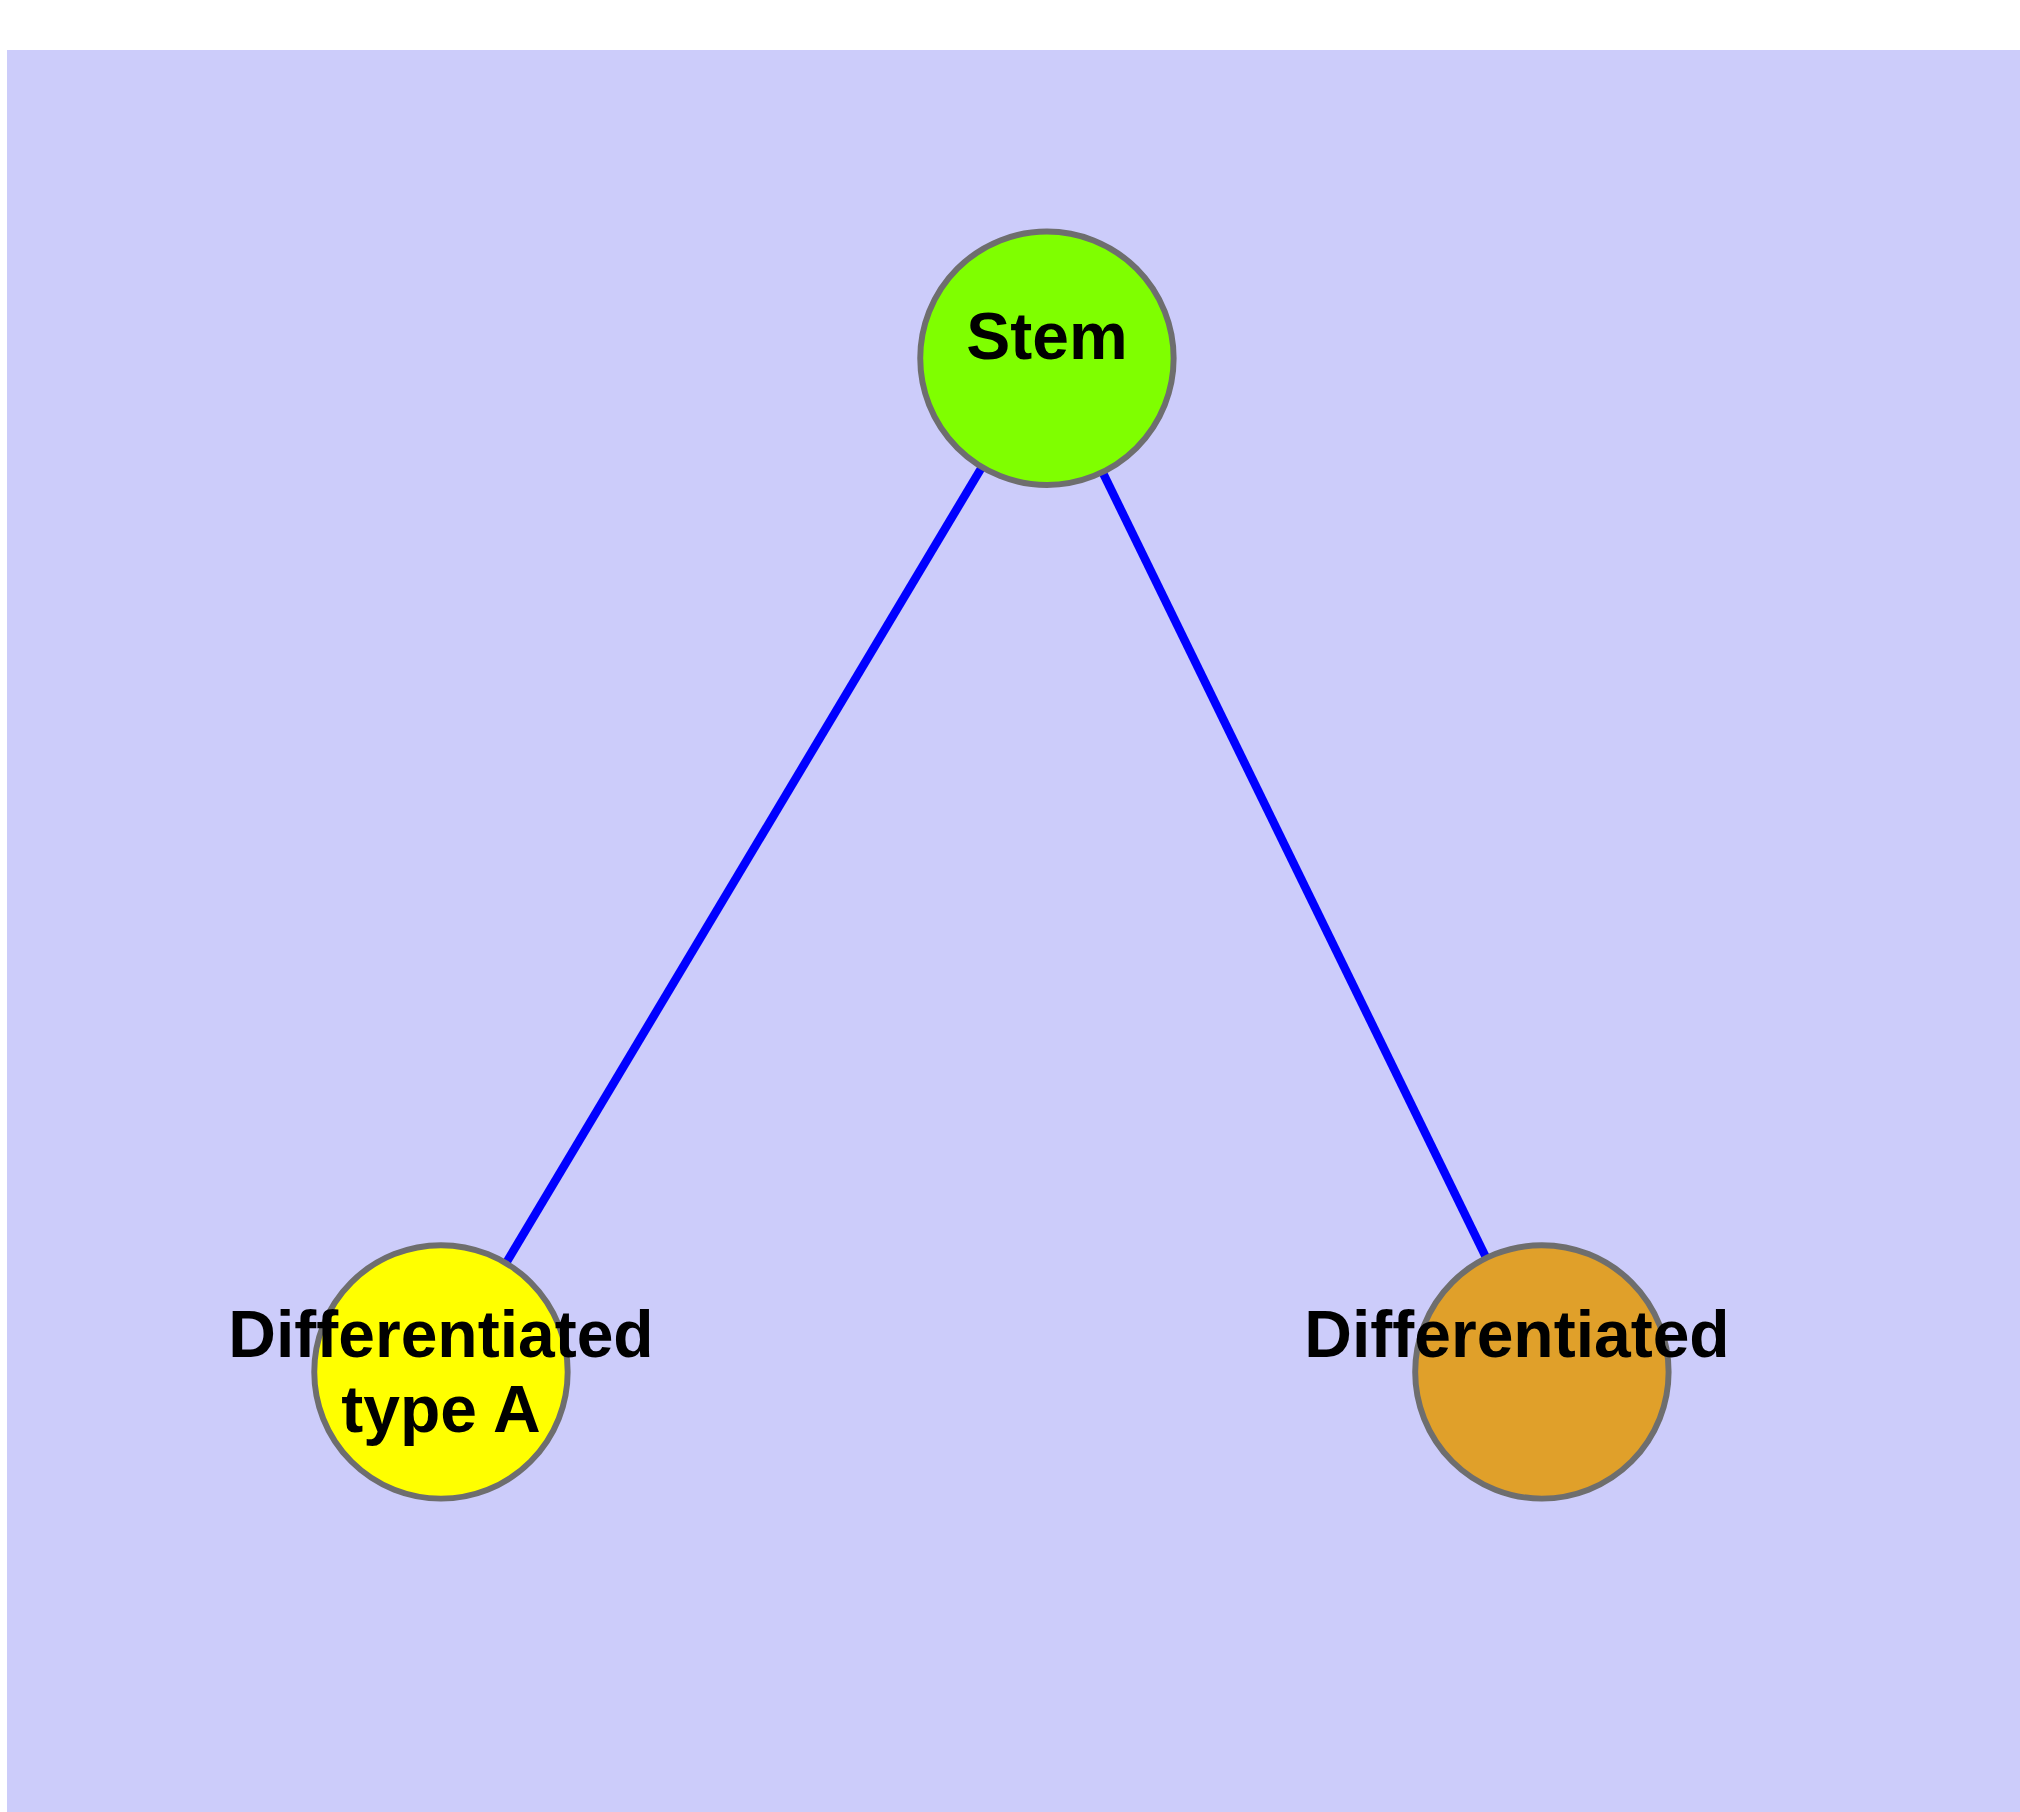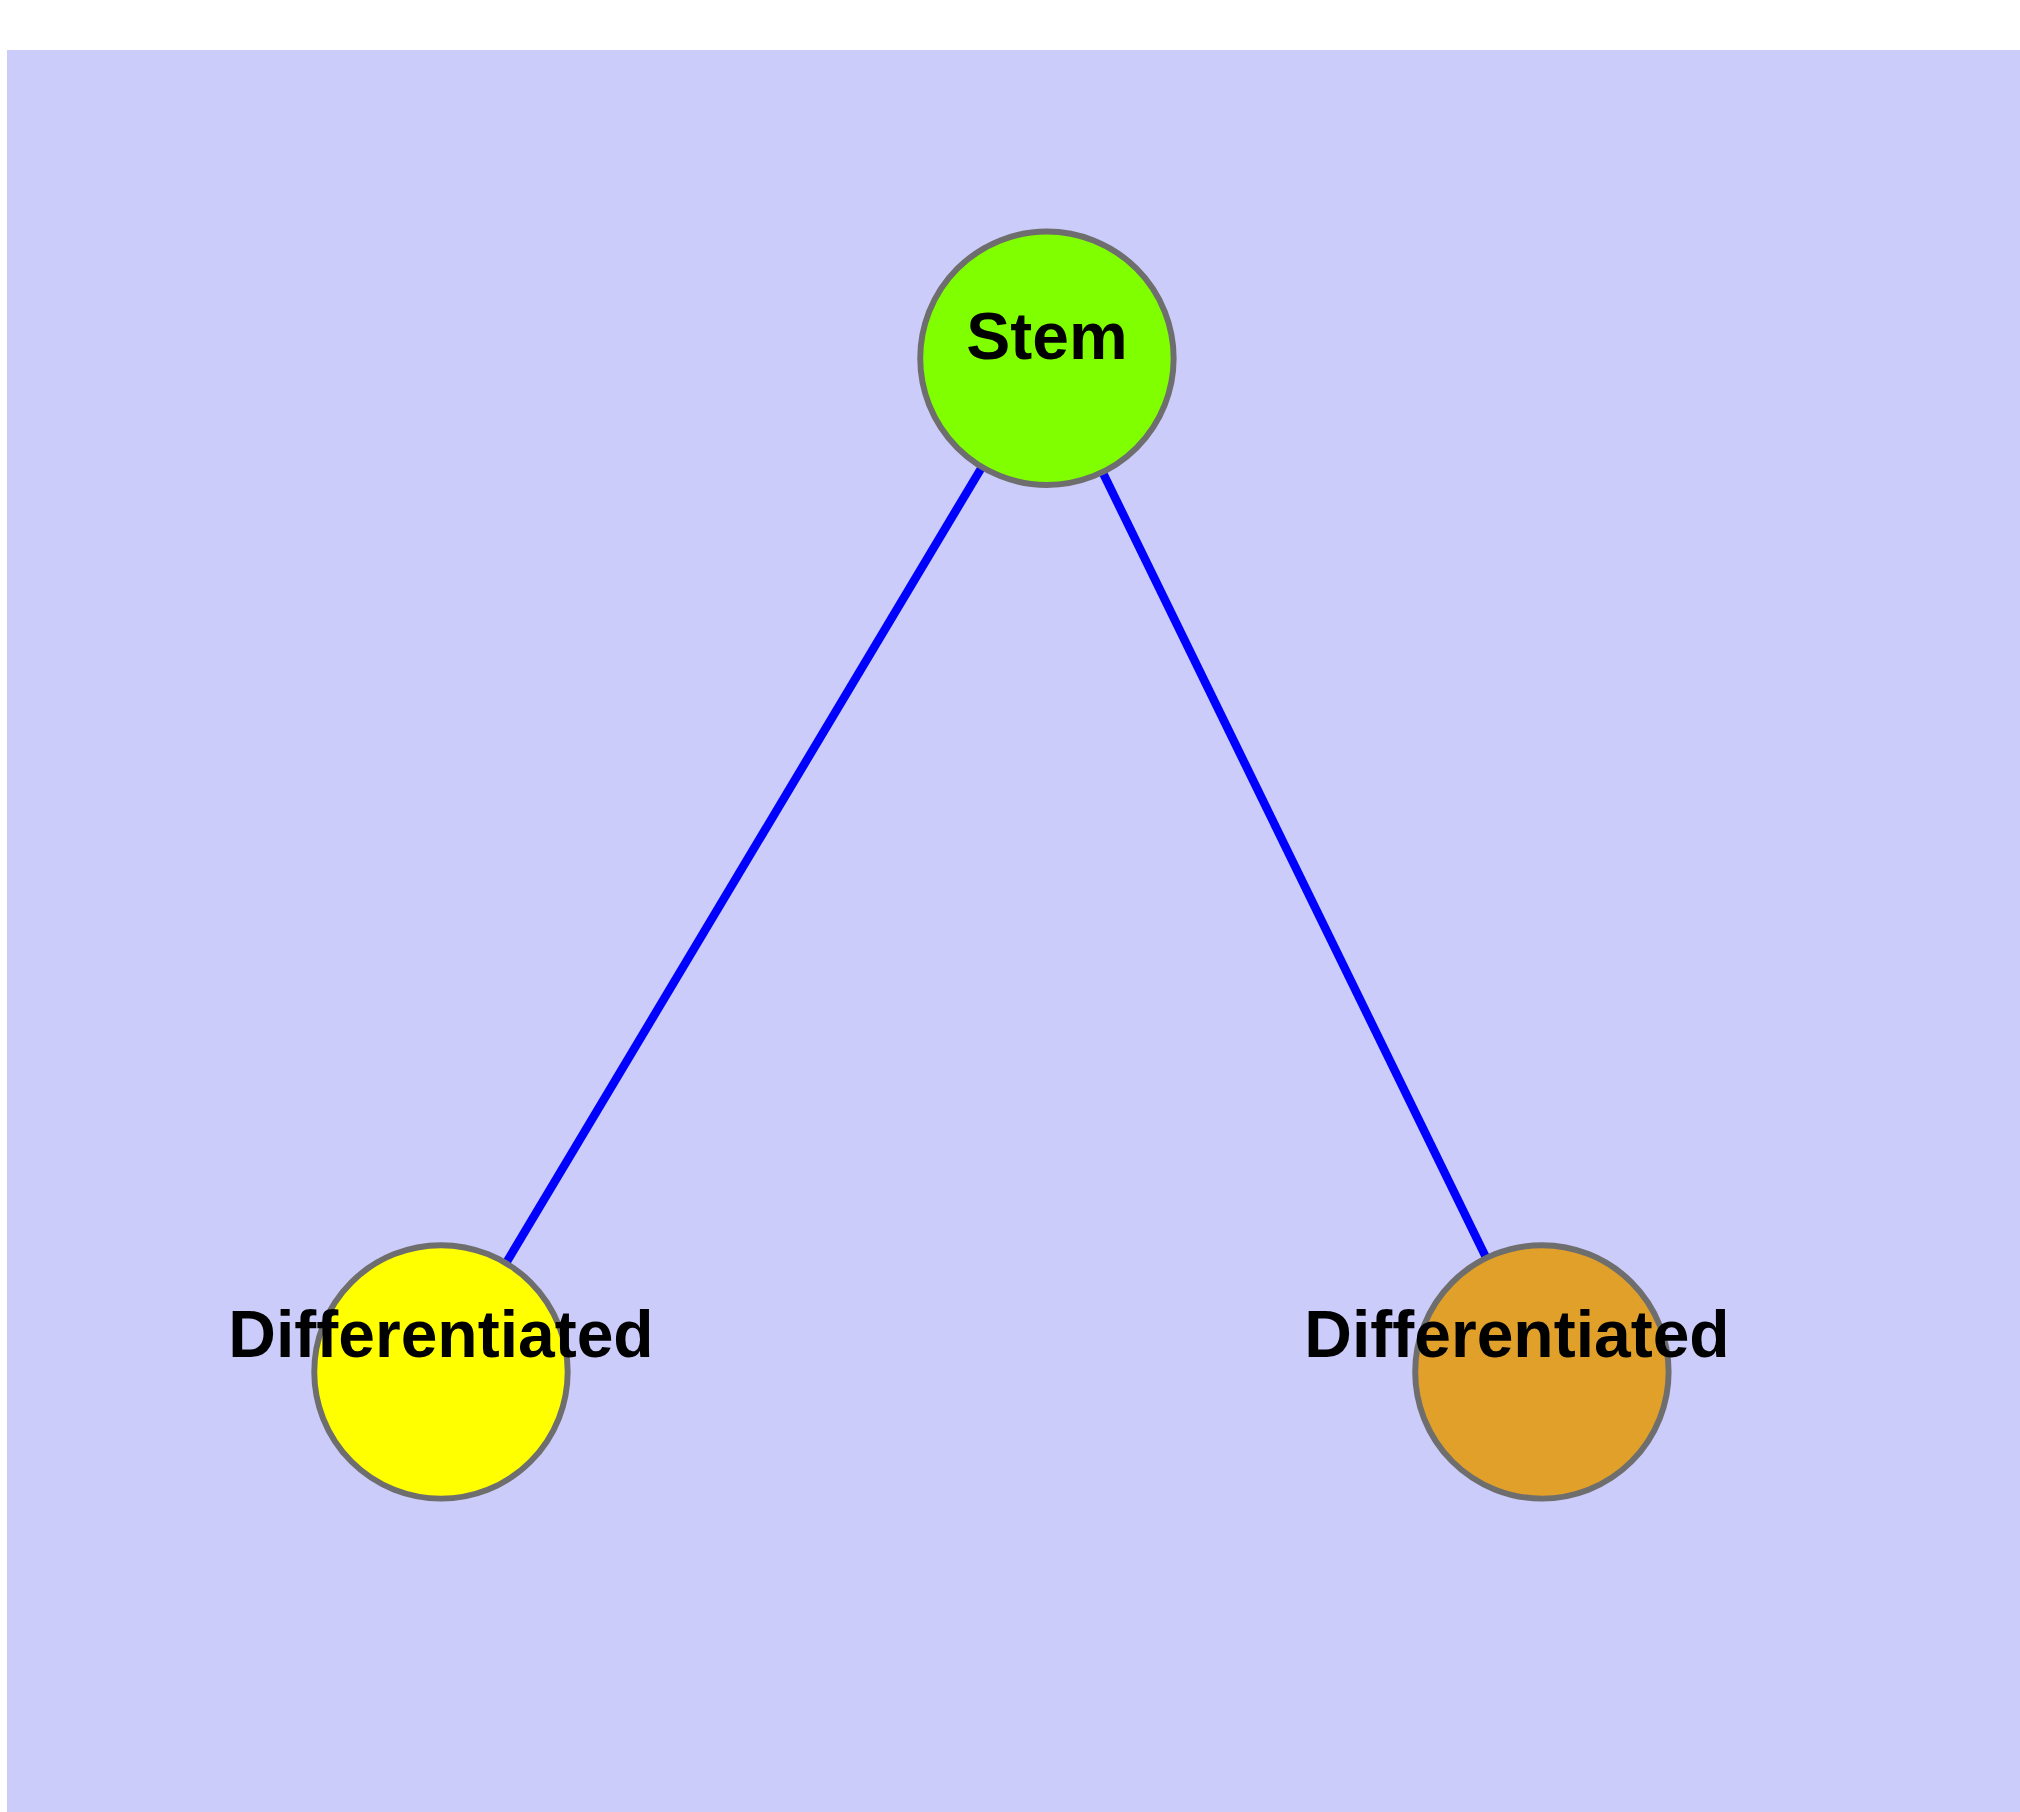--- a/index.html
+++ b/index.html
@@ -77,18 +77,18 @@
     <g>
       <circle cx="1235" cy="372" r="149.5" fill="#7fff00" stroke="#6e6e6e" stroke-width="7"></circle>
       <circle cx="520" cy="1568" r="149.5" fill="#ffff00" stroke="#6e6e6e" stroke-width="7"></circle>
       <circle cx="1819" cy="1568" r="149.5" fill="#e0a02a" stroke="#6e6e6e" stroke-width="7"></circle>
     </g>
 
   </svg>
 
   <div class="node-label label-stem" style="font-size: 66px; color: rgb(0, 0, 0);">Stem</div>
 
-  <div class="node-label label-a" style="font-size: 66px; color: rgb(0, 0, 0);"><span>Differentiated</span><br></div>
+  <div class="node-label label-a" style="font-size: 66px; color: rgb(0, 0, 0);"><span>Differentiated</span><br><span>type A</span></div>
 
   <div class="node-label label-b" style="font-size: 66px; color: rgb(0, 0, 0);"><span>Differentiated</span><br></div>
 
 </div>
 
 
 </body></html>

